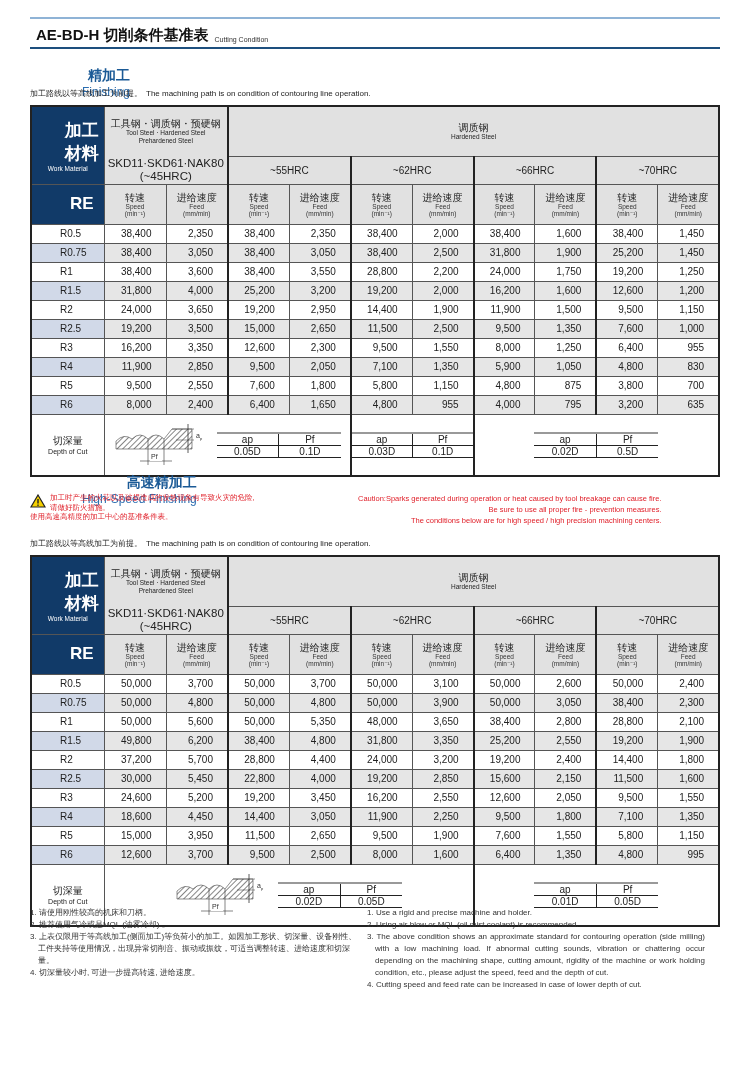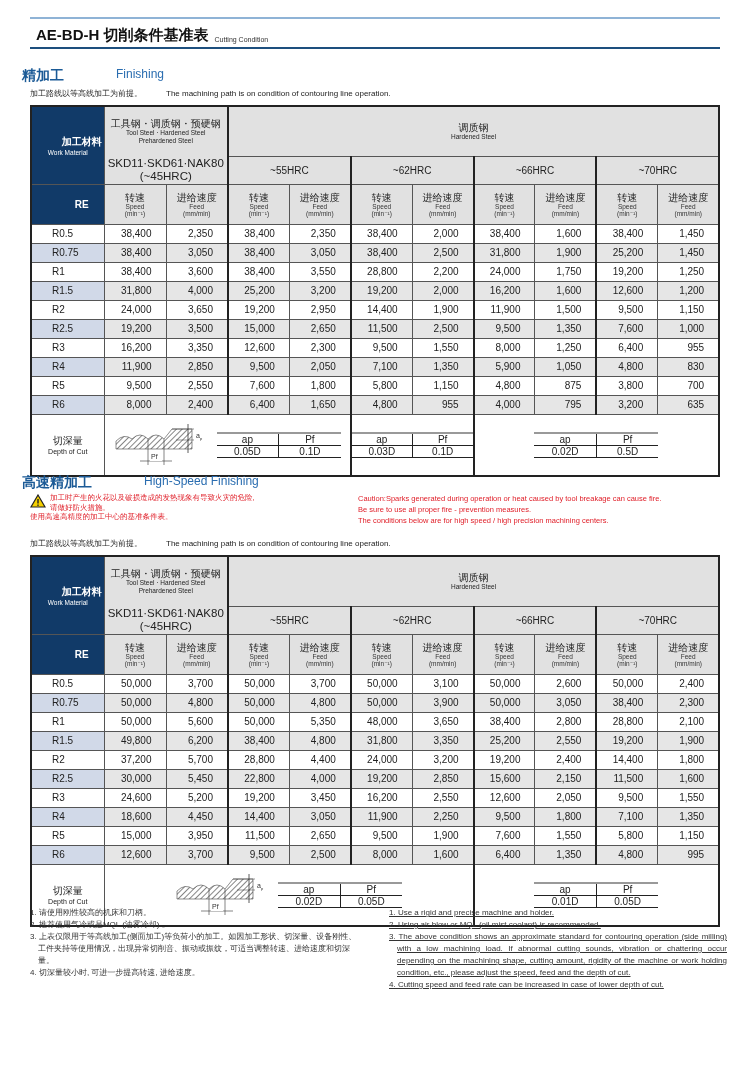--- a/index.html
+++ b/index.html
@@ -6,64 +6,64 @@
   html, body { width: 750px; height: 1075px; background: #ffffff; overflow: hidden; }
   body { font-family: "Liberation Sans", "DejaVu Sans", sans-serif; color: #222; position: relative; }
 
   .title-wrap { position: absolute; left: 30px; top: 17px; width: 690px; }
   .title-top-line { height: 2px; background: #8fb3d6; }
   .title-row { display: flex; align-items: flex-end; height: 28px; padding-left: 6px; }
   .title-main { font-size: 15px; font-weight: bold; color: #111; letter-spacing: 0px; line-height: 24px; }
   .title-sub { font-size: 7px; color: #333; margin-left: 6px; margin-bottom: 4px; }
   .title-bottom-line { height: 2px; background: #1d4f7e; }
 
-  .section-title { position: absolute; left: 22px; display: flex; align-items: flex-start; }
+  .section-title { position: absolute; left: 30px; display: flex; align-items: flex-end; flex-direction: column; }
   .section-title .cn { font-size: 14px; font-weight: bold; color: #1b5a96; }
   .section-title .en { font-size: 12px; color: #2a6db0; margin-left: 4px; padding-left: 48px; }
 
   .note-line { position: absolute; left: 30px; font-size: 8px; color: #222; white-space: nowrap; }
-  .note-line .en { margin-left: 24px; }
+  .note-line .en { margin-left: 4px; }
 
   table.cond { position: absolute; left: 30px; width: 688px; border-collapse: collapse; table-layout: fixed; }
   table.cond td { border: 1px solid #555; text-align: center; vertical-align: middle; font-size: 10px; color: #222; padding: 0; }
   .hd-dark { background: #113a68; color: #fff !important; font-weight: bold; }
-  .hd-dark .cn { font-size: 10px; display: block; padding-left: 28px; }
+  .hd-dark .cn { font-size: 17px; display: block; padding-left: 28px; }
   .hd-dark .en { font-size: 6.5px; display: block; font-weight: normal; }
   .hd-gray { background: #e1e1e1; margin-left: 12px; }
   .mat-cn { font-size: 10px; display: block; line-height: 11px; }
   .mat-en { font-size: 6.5px; display: block; line-height: 8px; }
   .mat-grade { font-size: 11.5px; display: block; line-height: 13px; }
   .hrc { font-size: 11px; }
   .sub-cn { font-size: 10px; display: block; line-height: 11px; }
   .sub-en { font-size: 6.5px; display: block; line-height: 7px; color: #333; }
   tr.row td { height: 19px; font-size: 10px; }
   tr.row.alt td { background: #e6e6e6; }
   tr.row.alt td.re { background: #d1d9e8; }
-  tr.row td.re { text-align: left; padding-left: 20px; background: #fff; }
+  tr.row td.re { text-align: left; padding-left: 28px; background: #fff; }
   tr.row td.num { text-align: right; padding-right: 14px; }
   td.thick-r { border-right: 2px solid #222 !important; }
 
   .doc-cell { height: 58px; }
   .doc-label .cn { font-size: 10px; display: block; }
   .doc-label .en { font-size: 7px; display: block; }
   .mini { display: inline-table; border-collapse: collapse; font-size: 9px; }
   .mini td { border: none !important; padding: 1px 0; width: 62px; text-align: center; font-size: 9px; }
   .mini tr.h td { border-top: 2px solid #999 !important; border-bottom: 1.5px solid #222 !important; }
   .mini tr.v td { border-bottom: 1.5px solid #222 !important; }
   .mini td.sep { border-right: 1px solid #222 !important; }
   .doc-flex { display: flex; align-items: center; justify-content: center; gap: 8px; height: 100%; }
 
   .warn { position: absolute; left: 30px; top: 493px; width: 330px; font-size: 7.5px; color: #e0202a; line-height: 9.5px; }
   .warn-icon { position: absolute; left: 0; top: 1px; }
   .warn .ln { display: block; }
   .warn .ind { padding-left: 20px; }
-  .warn-en { position: absolute; left: 358px; top: 493px; font-size: 7.5px; color: #e0202a; line-height: 11px; }
+  .warn-en { position: absolute; left: 358px; top: 493px; font-size: 7.5px; color: #e0202a; line-height: 11px; text-align: right; }
 
   .foot-cn { position: absolute; left: 30px; top: 907px; width: 330px; font-size: 8px; line-height: 12px; color: #333; }
-  .foot-en { position: absolute; left: 389px; top: 907px; width: 338px; font-size: 8px; line-height: 12px; color: #333; text-align: justify; text-decoration: underline; }
+  .foot-en { position: absolute; left: 367px; top: 907px; width: 338px; font-size: 8px; line-height: 12px; color: #333; text-align: justify; }
   .foot-cn .it, .foot-en .it { display: block; padding-left: 8px; text-indent: -8px; }
 </style>
 </head>
 <body>
 
 <div class="title-wrap">
   <div class="title-top-line"></div>
   <div class="title-row">
     <span class="title-main">AE-BD-H 切削条件基准表</span>
     <span class="title-sub">Cutting Condition</span>

